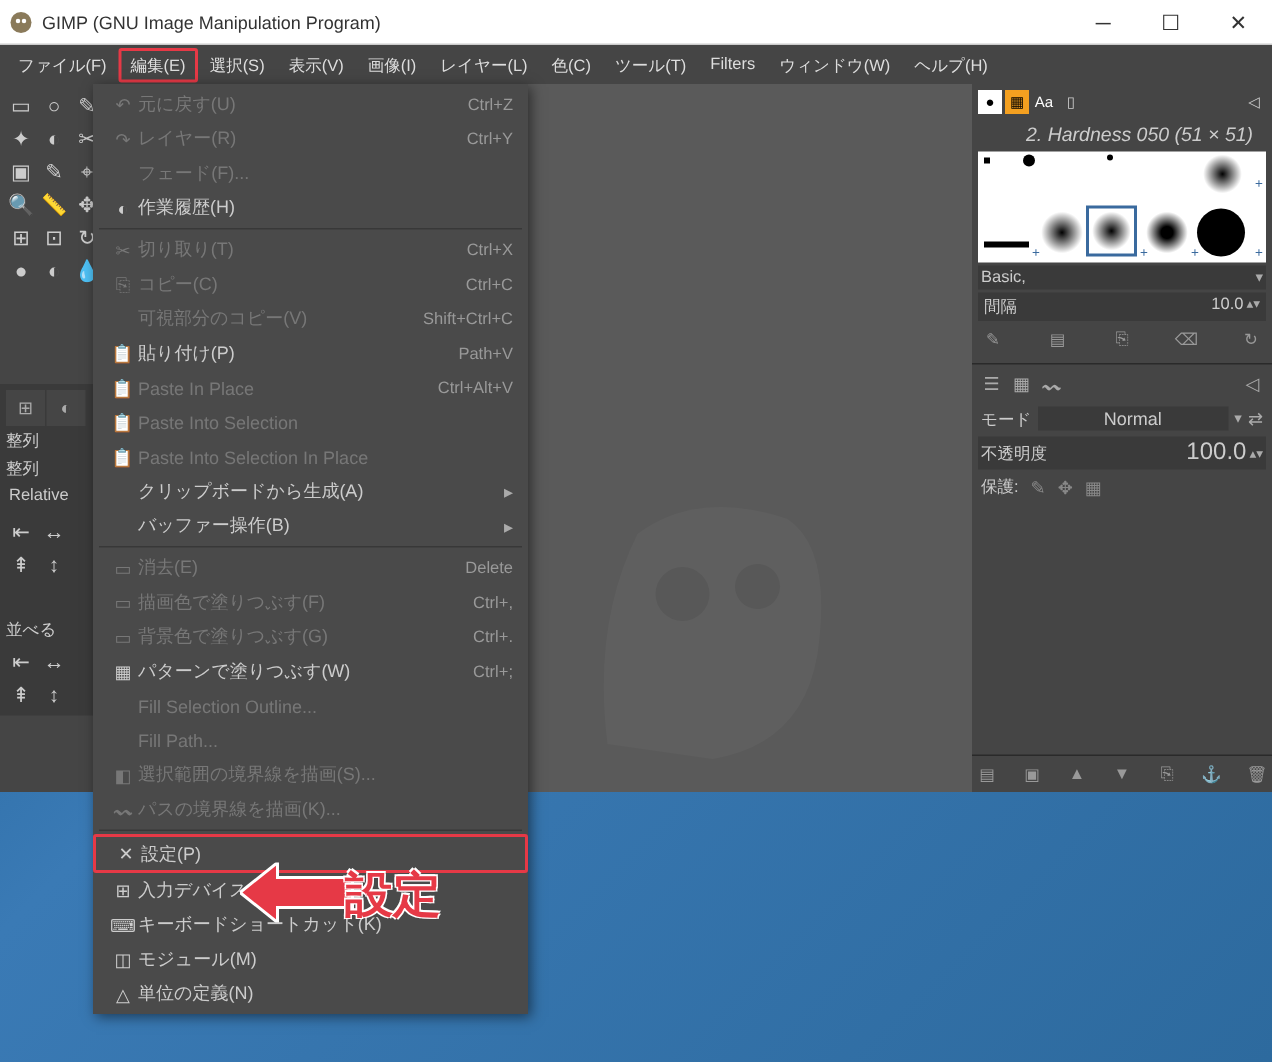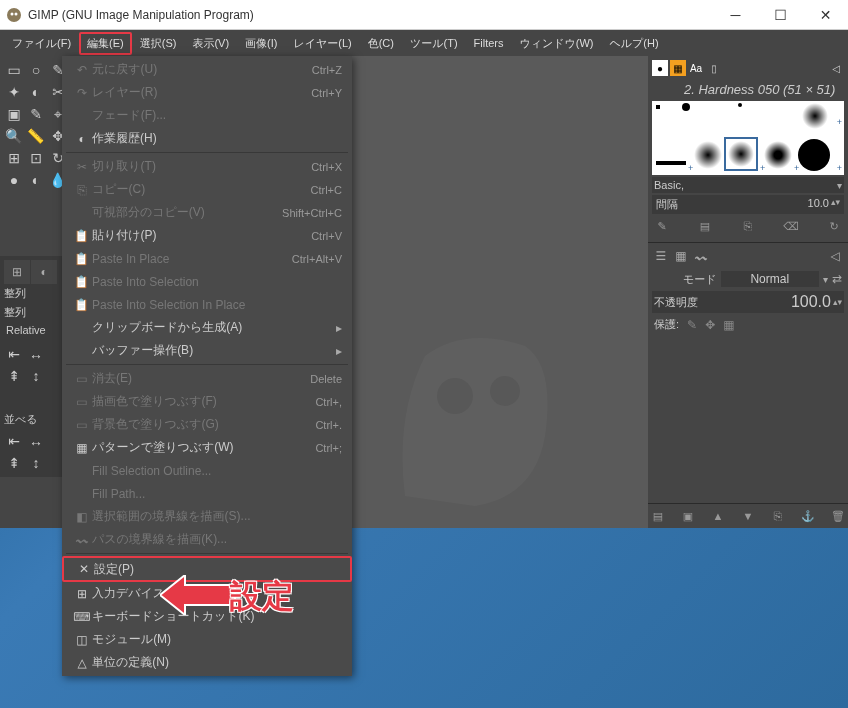--- a/index.html
+++ b/index.html
@@ -32,21 +32,21 @@
 .preset-row { display: flex; align-items: center; gap: 4px; background: #3a3a3a; padding: 2px; }
 .preset-label { font-size: 11px; color: #ccc; flex: 1; }
 .spacing-row { display: flex; align-items: flex-start; background: #3a3a3a; padding: 2px 4px; margin-top: 2px; }
 .spacing-label { font-size: 11px; color: #ccc; flex: 1; }
 .spacing-val { font-size: 11px; color: #ccc; }
 .action-row { display: flex; justify-content: space-between; padding: 4px 2px; }
 .action-icn { width: 16px; height: 16px; color: #999; font-size: 11px; display: flex; align-items: center; justify-content: center; }
 .layers-section { border-top: 1px solid #2a2a2a; padding: 4px; }
 .layer-tabs { display: flex; gap: 2px; }
 .layer-tab { width: 18px; height: 18px; color: #aaa; font-size: 12px; display: flex; align-items: center; justify-content: center; }
-.mode-row { display: flex; align-items: center; gap: 4px; padding: 2px; margin-top: 4px; margin-left: 29px; }
+.mode-row { display: flex; align-items: center; gap: 4px; padding: 2px; margin-top: 4px; }
 .mode-label { font-size: 11px; color: #ccc; }
 .mode-select { font-size: 12px; color: #ccc; background: #3a3a3a; padding: 1px 4px; flex: 1; text-align: center; }
 .opacity-row { display: flex; align-items: center; padding: 2px; background: #3a3a3a; margin-top: 2px; }
 .opacity-label { font-size: 11px; color: #ccc; flex: 1; }
 .opacity-val { font-size: 16px; color: #ccc; }
 .lock-row { display: flex; align-items: center; gap: 8px; padding: 4px 2px; }
 .lock-label { font-size: 11px; color: #ccc; }
 .bottom-icons { display: flex; justify-content: space-between; padding: 4px 2px; margin-top: auto; border-top: 1px solid #2a2a2a; }
 .dropdown-menu { position: absolute; left: 62px; top: 56px; width: 290px; background: #4a4a4a; box-shadow: 2px 2px 8px rgba(0,0,0,0.5); z-index: 100; padding: 2px 0; }
 .menu-item { display: flex; align-items: center; padding: 3px 10px; font-size: 12px; color: #ccc; cursor: pointer; height: 23px; }
@@ -266,21 +266,21 @@
         <span class="menu-shortcut">Ctrl+C</span>
       </div>
       <div class="menu-item disabled">
         <span class="menu-icon"></span>
         <span class="menu-label">可視部分のコピー(V)</span>
         <span class="menu-shortcut">Shift+Ctrl+C</span>
       </div>
       <div class="menu-item">
         <span class="menu-icon">📋</span>
         <span class="menu-label">貼り付け(P)</span>
-        <span class="menu-shortcut">Ctrl+V</span>
+        <span class="menu-shortcut">Path+V</span>
       </div>
       <div class="menu-item disabled">
         <span class="menu-icon">📋</span>
         <span class="menu-label">Paste In Place</span>
         <span class="menu-shortcut">Ctrl+Alt+V</span>
       </div>
       <div class="menu-item disabled">
         <span class="menu-icon">📋</span>
         <span class="menu-label">Paste Into Selection</span>
       </div>

